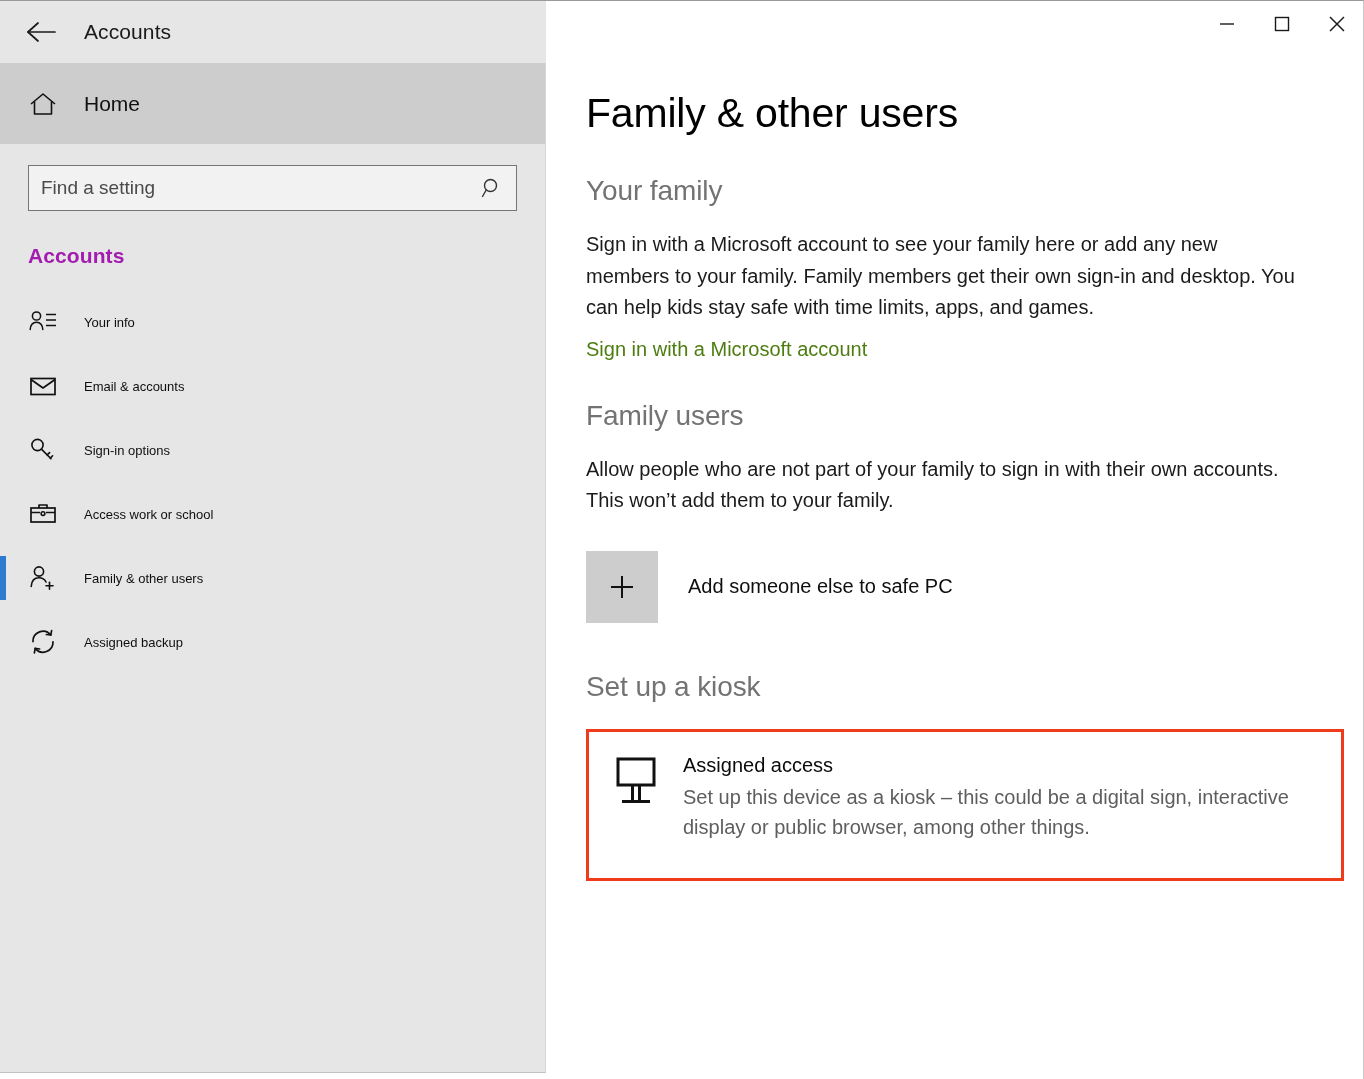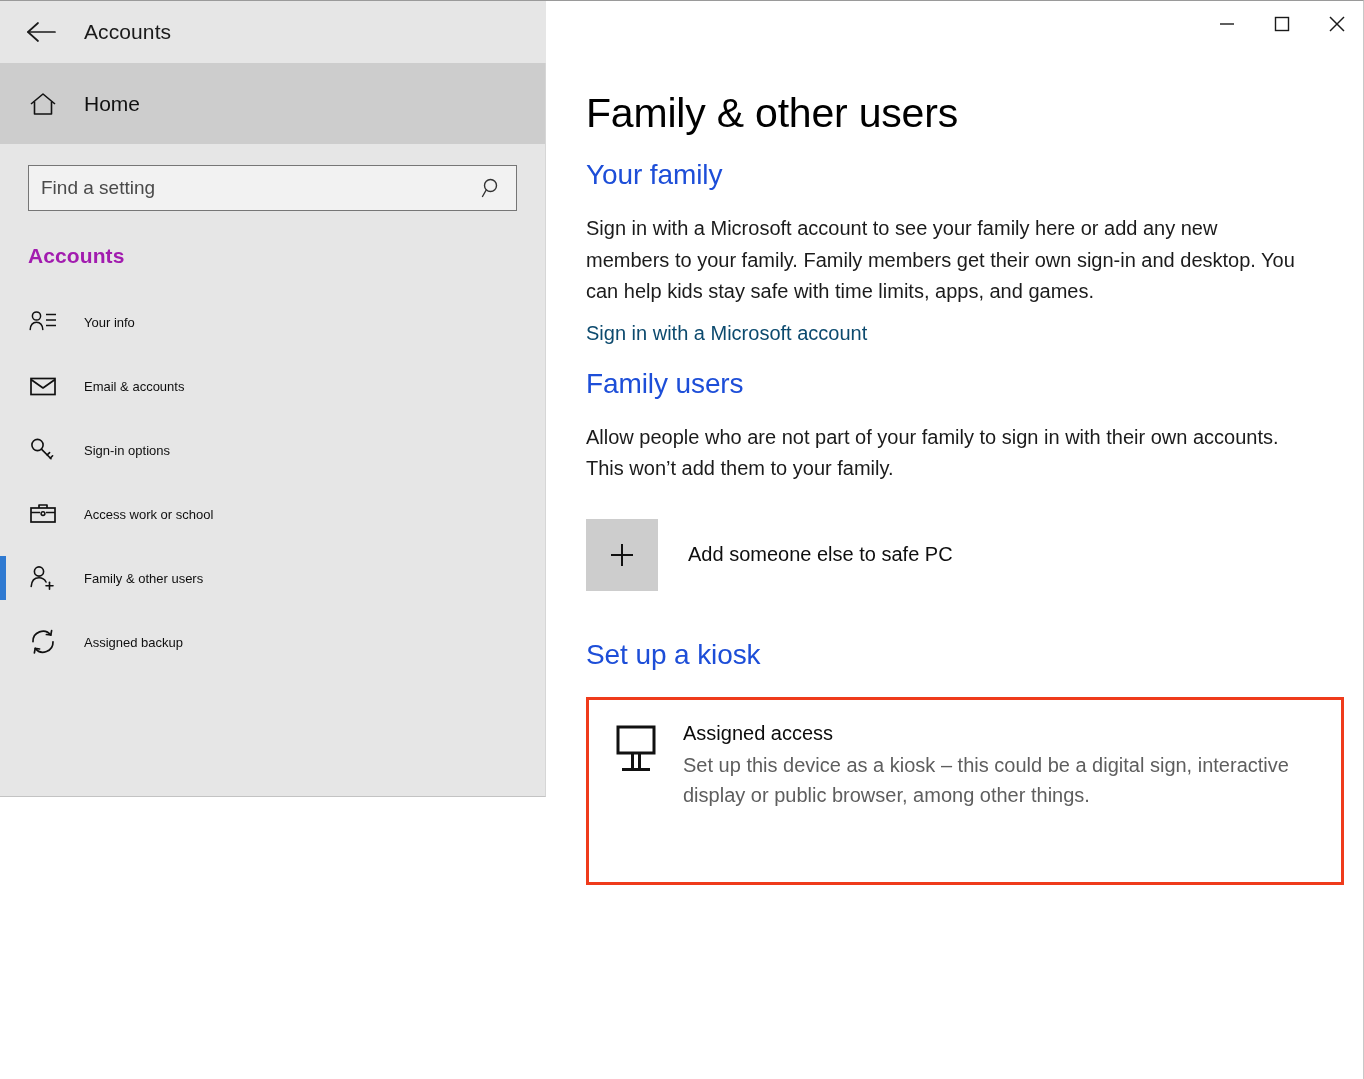--- a/index.html
+++ b/index.html
@@ -76,21 +76,21 @@
     justify-content: center;
     cursor: default;
   }
 
   
   #sidebar {
     position: absolute;
     left: 0;
     top: 62px;
     width: 546px;
-    height: 734px;
+    height: 1010px;
     background: #e6e6e6;
     box-sizing: border-box;
     border-bottom: 1px solid #c3c3c3;
     border-right: 1px solid #d6d6d6;
   }
 
   #home-row {
     position: relative;
     height: 81px;
     background: #cdcdcd;
@@ -203,35 +203,35 @@
     font-size: 41px;
     font-weight: normal;
     color: #000;
     margin: 0 0 0 0;
     letter-spacing: -.2px;
     line-height: 1.1;
   }
   h2.section-head {
     font-size: 28px;
     font-weight: normal;
-    color: #1d4ed8;
-    margin: 23px 0 0 0;
+    color: #737373;
+    margin: 39px 0 0 0;
     letter-spacing: -.1px;
   }
   p.body-text {
     font-size: 20px;
     line-height: 31.5px;
     color: #1b1b1b;
     margin: 22px 0 0 0;
     max-width: 715px;
   }
   a.link {
     display: inline-block;
     font-size: 20px;
-    color: #0c4a6e;
+    color: #4d7c0f;
     text-decoration: none;
     margin-top: 14px;
     cursor: default;
   }
 
   #add-user-row {
     display: flex;
     align-items: center;
     margin-top: 34px;
     cursor: default;
@@ -251,21 +251,21 @@
     margin-left: 30px;
   }
 
   #kiosk-head { margin-top: 48px; }
 
   #assigned-access-box {
     margin-top: 26px;
     border: 3px solid #ef3b1b;
     box-sizing: border-box;
     width: 758px;
-    height: 188px;
+    height: 152px;
     display: flex;
     align-items: flex-start;
     padding: 20px 0 0 16px;
     cursor: default;
   }
   #kiosk-icon-wrap {
     width: 62px;
     flex: 0 0 auto;
     display: flex;
     justify-content: center;

